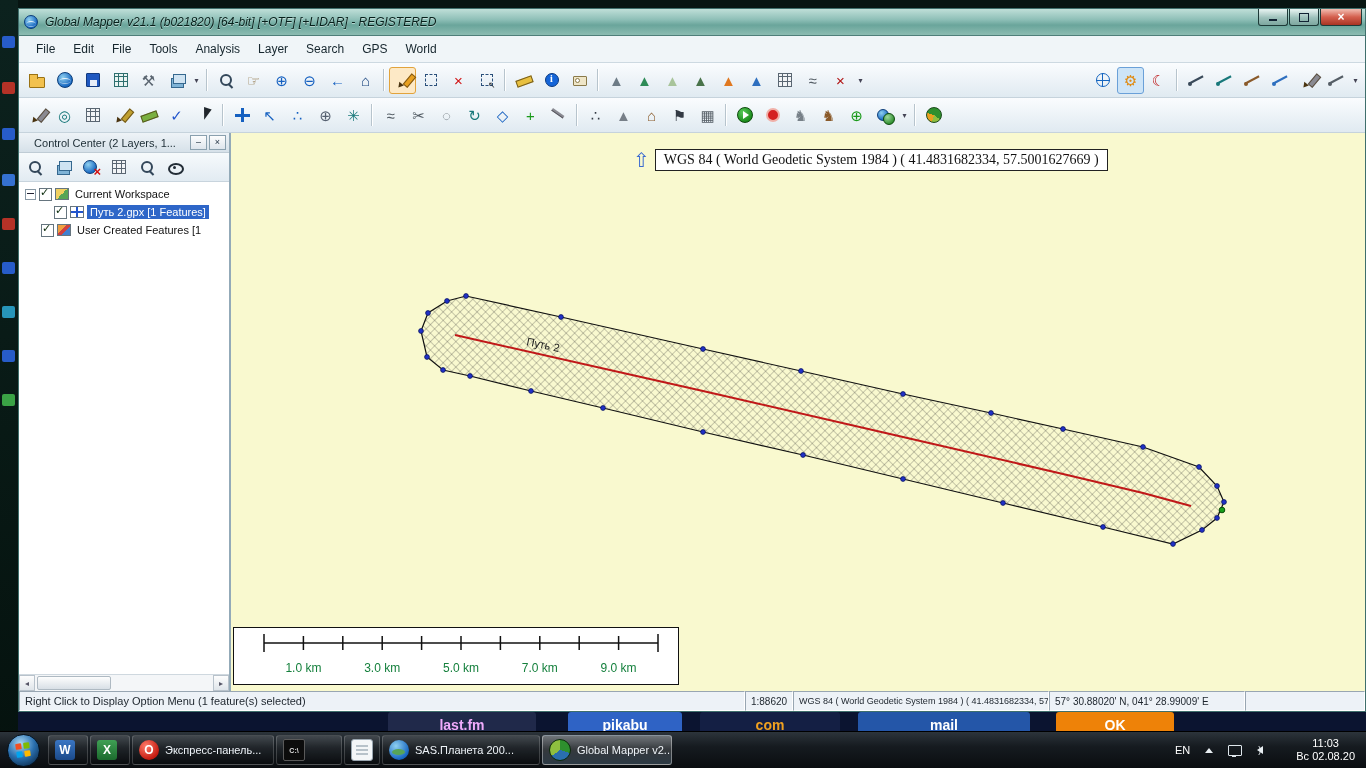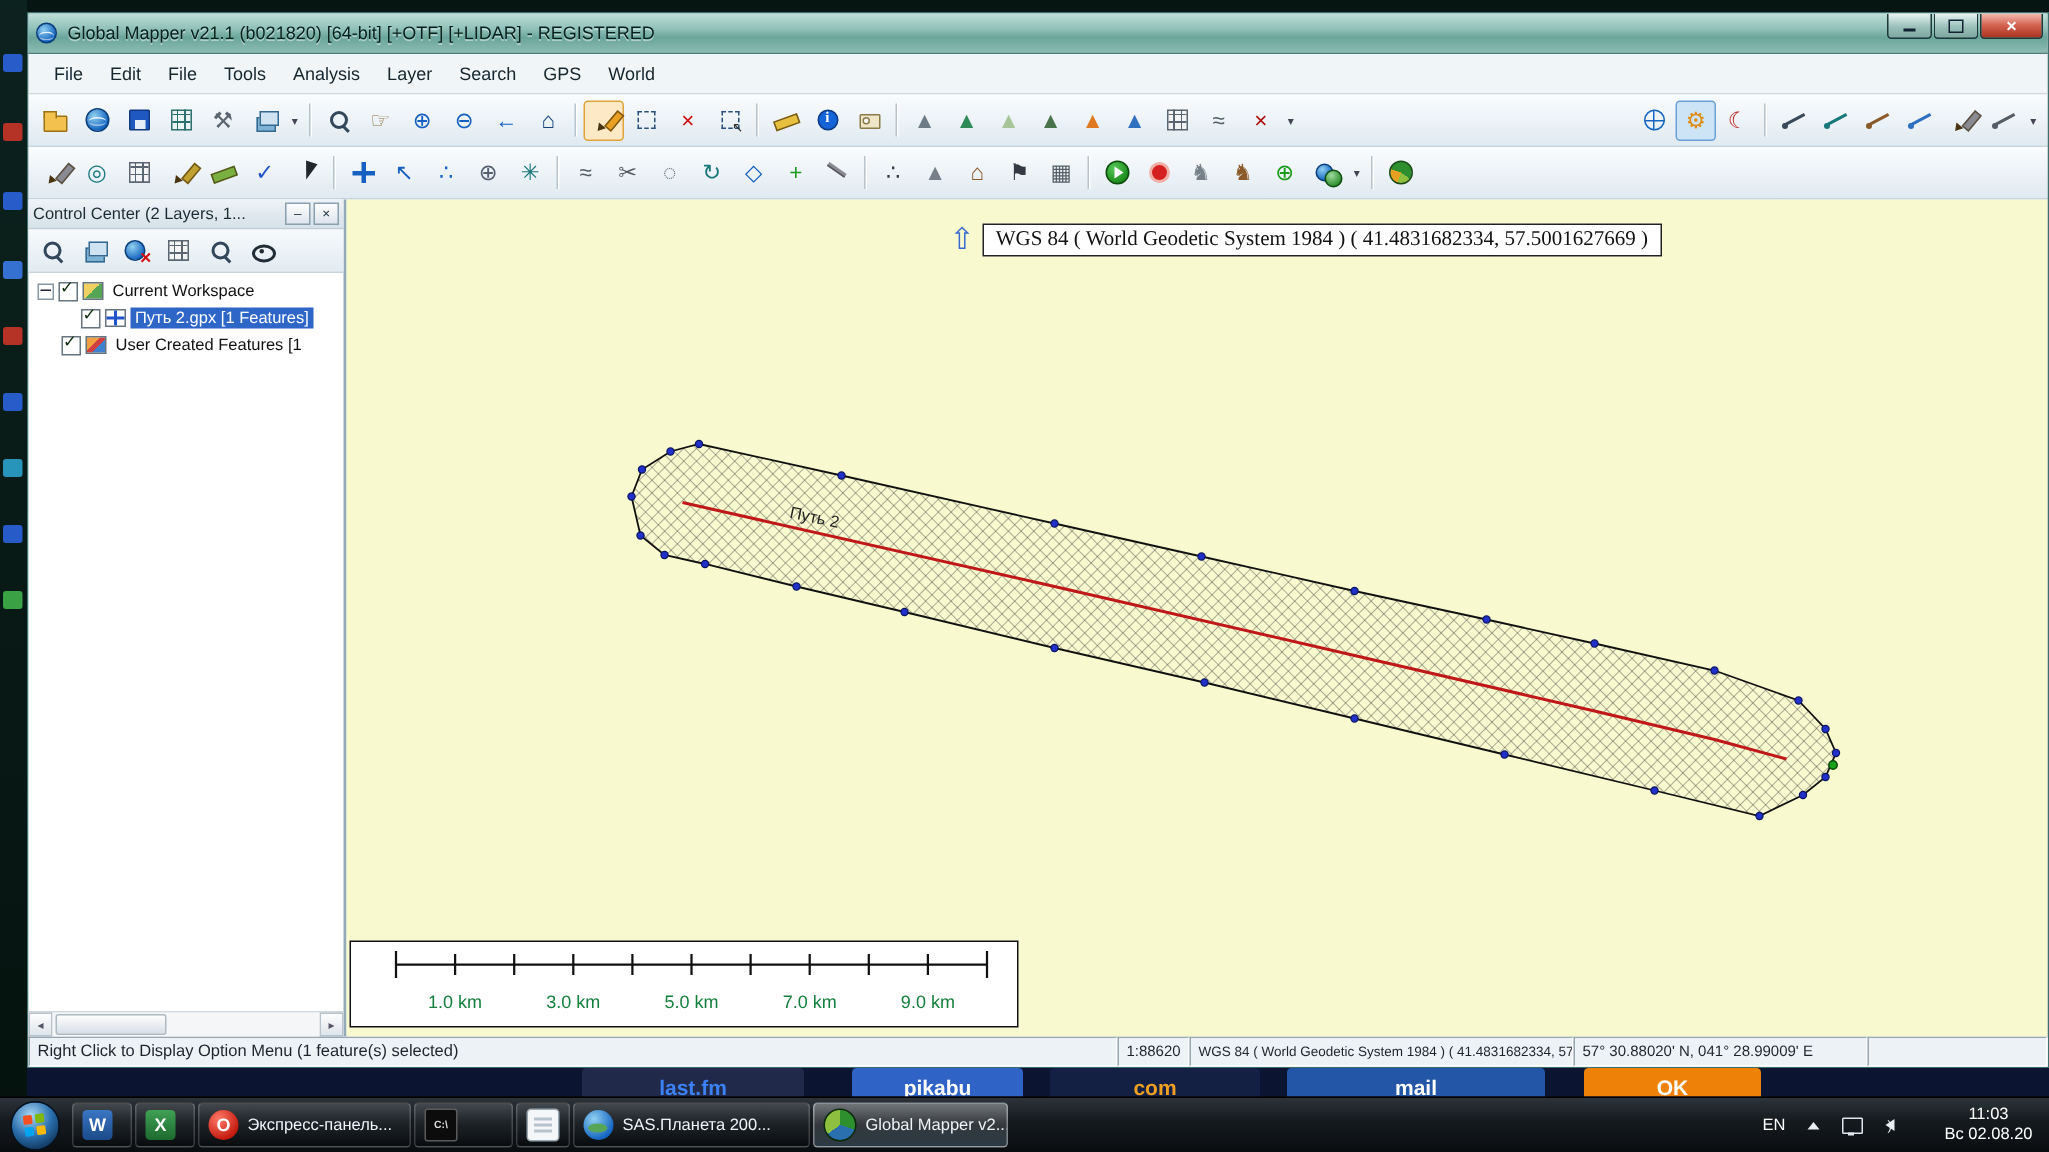--- a/index.html
+++ b/index.html
@@ -8,21 +8,21 @@
 
   
   #desk-strip{position:absolute;left:0;top:0;width:18px;height:768px;background:linear-gradient(#0c221e,#05120e);}
   .dicon{position:absolute;left:2px;width:13px;height:12px;border-radius:2px;opacity:.92;}
 
   
   #gm-window{position:absolute;left:18px;top:8px;width:1348px;height:704px;box-sizing:border-box;
              background:#eef3f7;border:1px solid #3f6f6c;display:flex;flex-direction:column;}
   .titlebar{height:26px;flex:none;background:linear-gradient(180deg,#bfdfd8,#8fc0b8 40%,#6aa59b 62%,#8cbcb2);
             display:flex;align-items:center;padding:0 4px;position:relative;border-bottom:1px solid #4f7f7a;}
-  .title-text{font-size:12px;color:#06201b;margin-left:6px;text-shadow:0 1px 0 rgba(255,255,255,.45);}
+  .title-text{font-size:12px;color:#06201b;margin-left:6px;text-shadow:0 1px 0 rgba(255,255,255,.45);font-style:italic;}
   .win-btns{position:absolute;right:3px;top:0;display:flex;}
   .wbtn{width:28px;height:16px;margin-left:1px;border:1px solid #1d3a38;border-top:none;border-radius:0 0 3px 3px;
         background:linear-gradient(#eaf5f3,#9cc0ba 55%,#7da79f);display:flex;align-items:center;justify-content:center;}
   .wbtn .minbar{width:8px;height:2px;background:#123;margin-top:6px;}
   .wbtn .maxbox{width:8px;height:7px;border:1px solid #123;margin-top:1px;}
   .wbtn.close{width:40px;background:linear-gradient(#f2beb2,#d4604e 50%,#a93423);color:#fff;font-weight:bold;font-size:12px;line-height:1;}
 
   .menubar{height:26px;flex:none;background:#f0f5f8;border-bottom:1px solid #cdd9e1;display:flex;align-items:center;padding-left:8px;}
   .menu-item{font-size:12px;color:#16262e;padding:4px 9px;}
 
@@ -79,21 +79,21 @@
   .ci-globes::after{content:"";position:absolute;left:7px;top:7px;width:10px;height:10px;border-radius:50%;background:radial-gradient(circle at 35% 30%,#9fd89f,#2e8f2e 75%);border:1px solid #0c4a0c;}
   .ci-pie::before{content:"";position:absolute;inset:1px;border-radius:50%;border:1px solid #1a4a1a;
      background:conic-gradient(#2e8f2e 0 35%,#8fbf3f 35% 55%,#e8a020 55% 80%,#2e8f2e 80% 100%);}
   .ci-eye::before{content:"";position:absolute;left:2px;top:5px;width:12px;height:8px;border:2px solid #222c36;border-radius:50%;}
   .ci-eye::after{content:"";position:absolute;left:7px;top:8px;width:3px;height:3px;background:#222c36;border-radius:50%;}
   .ci-globex::before{content:"";position:absolute;left:1px;top:2px;width:12px;height:12px;border-radius:50%;background:radial-gradient(circle at 35% 30%,#8fd0f0,#1565c0 75%);border:1px solid #0b3d7a;}
   .ci-globex::after{content:"×";position:absolute;right:-1px;bottom:-3px;font-size:13px;font-weight:bold;color:#d01010;}
 
   
   .workarea{flex:1;display:flex;min-height:0;}
-  .ccpanel{width:210px;flex:none;background:#fff;border-right:2px solid #93aab8;display:flex;flex-direction:column;}
+  .ccpanel{width:210px;flex:none;background:#fff;border-right:2px solid #93aab8;display:flex;flex-direction:column;text-align:center;}
   .cc-head{height:19px;flex:none;background:linear-gradient(#eef3f7,#d6e1e9);border-bottom:1px solid #bfccd5;
            font-size:11px;color:#1c2c34;display:flex;align-items:center;padding:0 3px;gap:2px;}
   .cc-head .t{flex:1;overflow:hidden;white-space:nowrap;}
   .cc-mini{width:15px;height:13px;border:1px solid #8aa0ae;background:linear-gradient(#fdfdfd,#dde5ec);
            font-size:9px;line-height:1;display:flex;align-items:center;justify-content:center;color:#234;flex:none;}
   .cc-tools{height:28px;flex:none;background:linear-gradient(#f6fafc,#e2ebf2);border-bottom:1px solid #c8d4dd;
             display:flex;align-items:center;padding:0 3px;gap:2px;}
   .cc-tools .tbtn{width:24px;height:24px;}
   .cc-tree{flex:1;overflow:hidden;padding-top:3px;}
   .trow{height:18px;display:flex;align-items:center;gap:3px;font-size:11px;color:#111;white-space:nowrap;}
@@ -576,21 +576,21 @@
         <span>WGS 84 ( World Geodetic System 1984 ) ( 41.4831682334, 57.5146700258 )</span>
       </div>
       <div class="sseg" style="width:196px;font-size:10px">
         <span>57° 30.88020' N, 041° 28.99009' E</span>
       </div>
       <div class="sseg" style="flex:1"></div>
     </div>
   </div>
 
   <div id="webstrip">
-      <div class="wtile" style="left: 370px; width: 148px; background: rgb(32, 41, 74); color: #3b82f6;">last.fm</div>
+      <div class="wtile" style="left: 370px; width: 148px; background: rgb(32, 41, 74); color: #f0abfc;">last.fm</div>
       <div class="wtile" style="left: 550px; width: 114px; background: rgb(47, 99, 197); color: rgb(255, 255, 255);">pikabu</div>
       <div class="wtile" style="left: 682px; width: 140px; background: rgb(20, 31, 68); color: rgb(240, 160, 32);">com</div>
       <div class="wtile" style="left: 840px; width: 172px; background: rgb(36, 86, 168); color: rgb(255, 255, 255);">mail</div>
       <div class="wtile" style="left: 1038px; width: 118px; background: rgb(238, 130, 8); color: rgb(255, 255, 255);">OK</div>
     </div>
 
   <div id="taskbar">
     <div class="orb">
       <span class="orb-flag">
         <i class="of1"></i>

